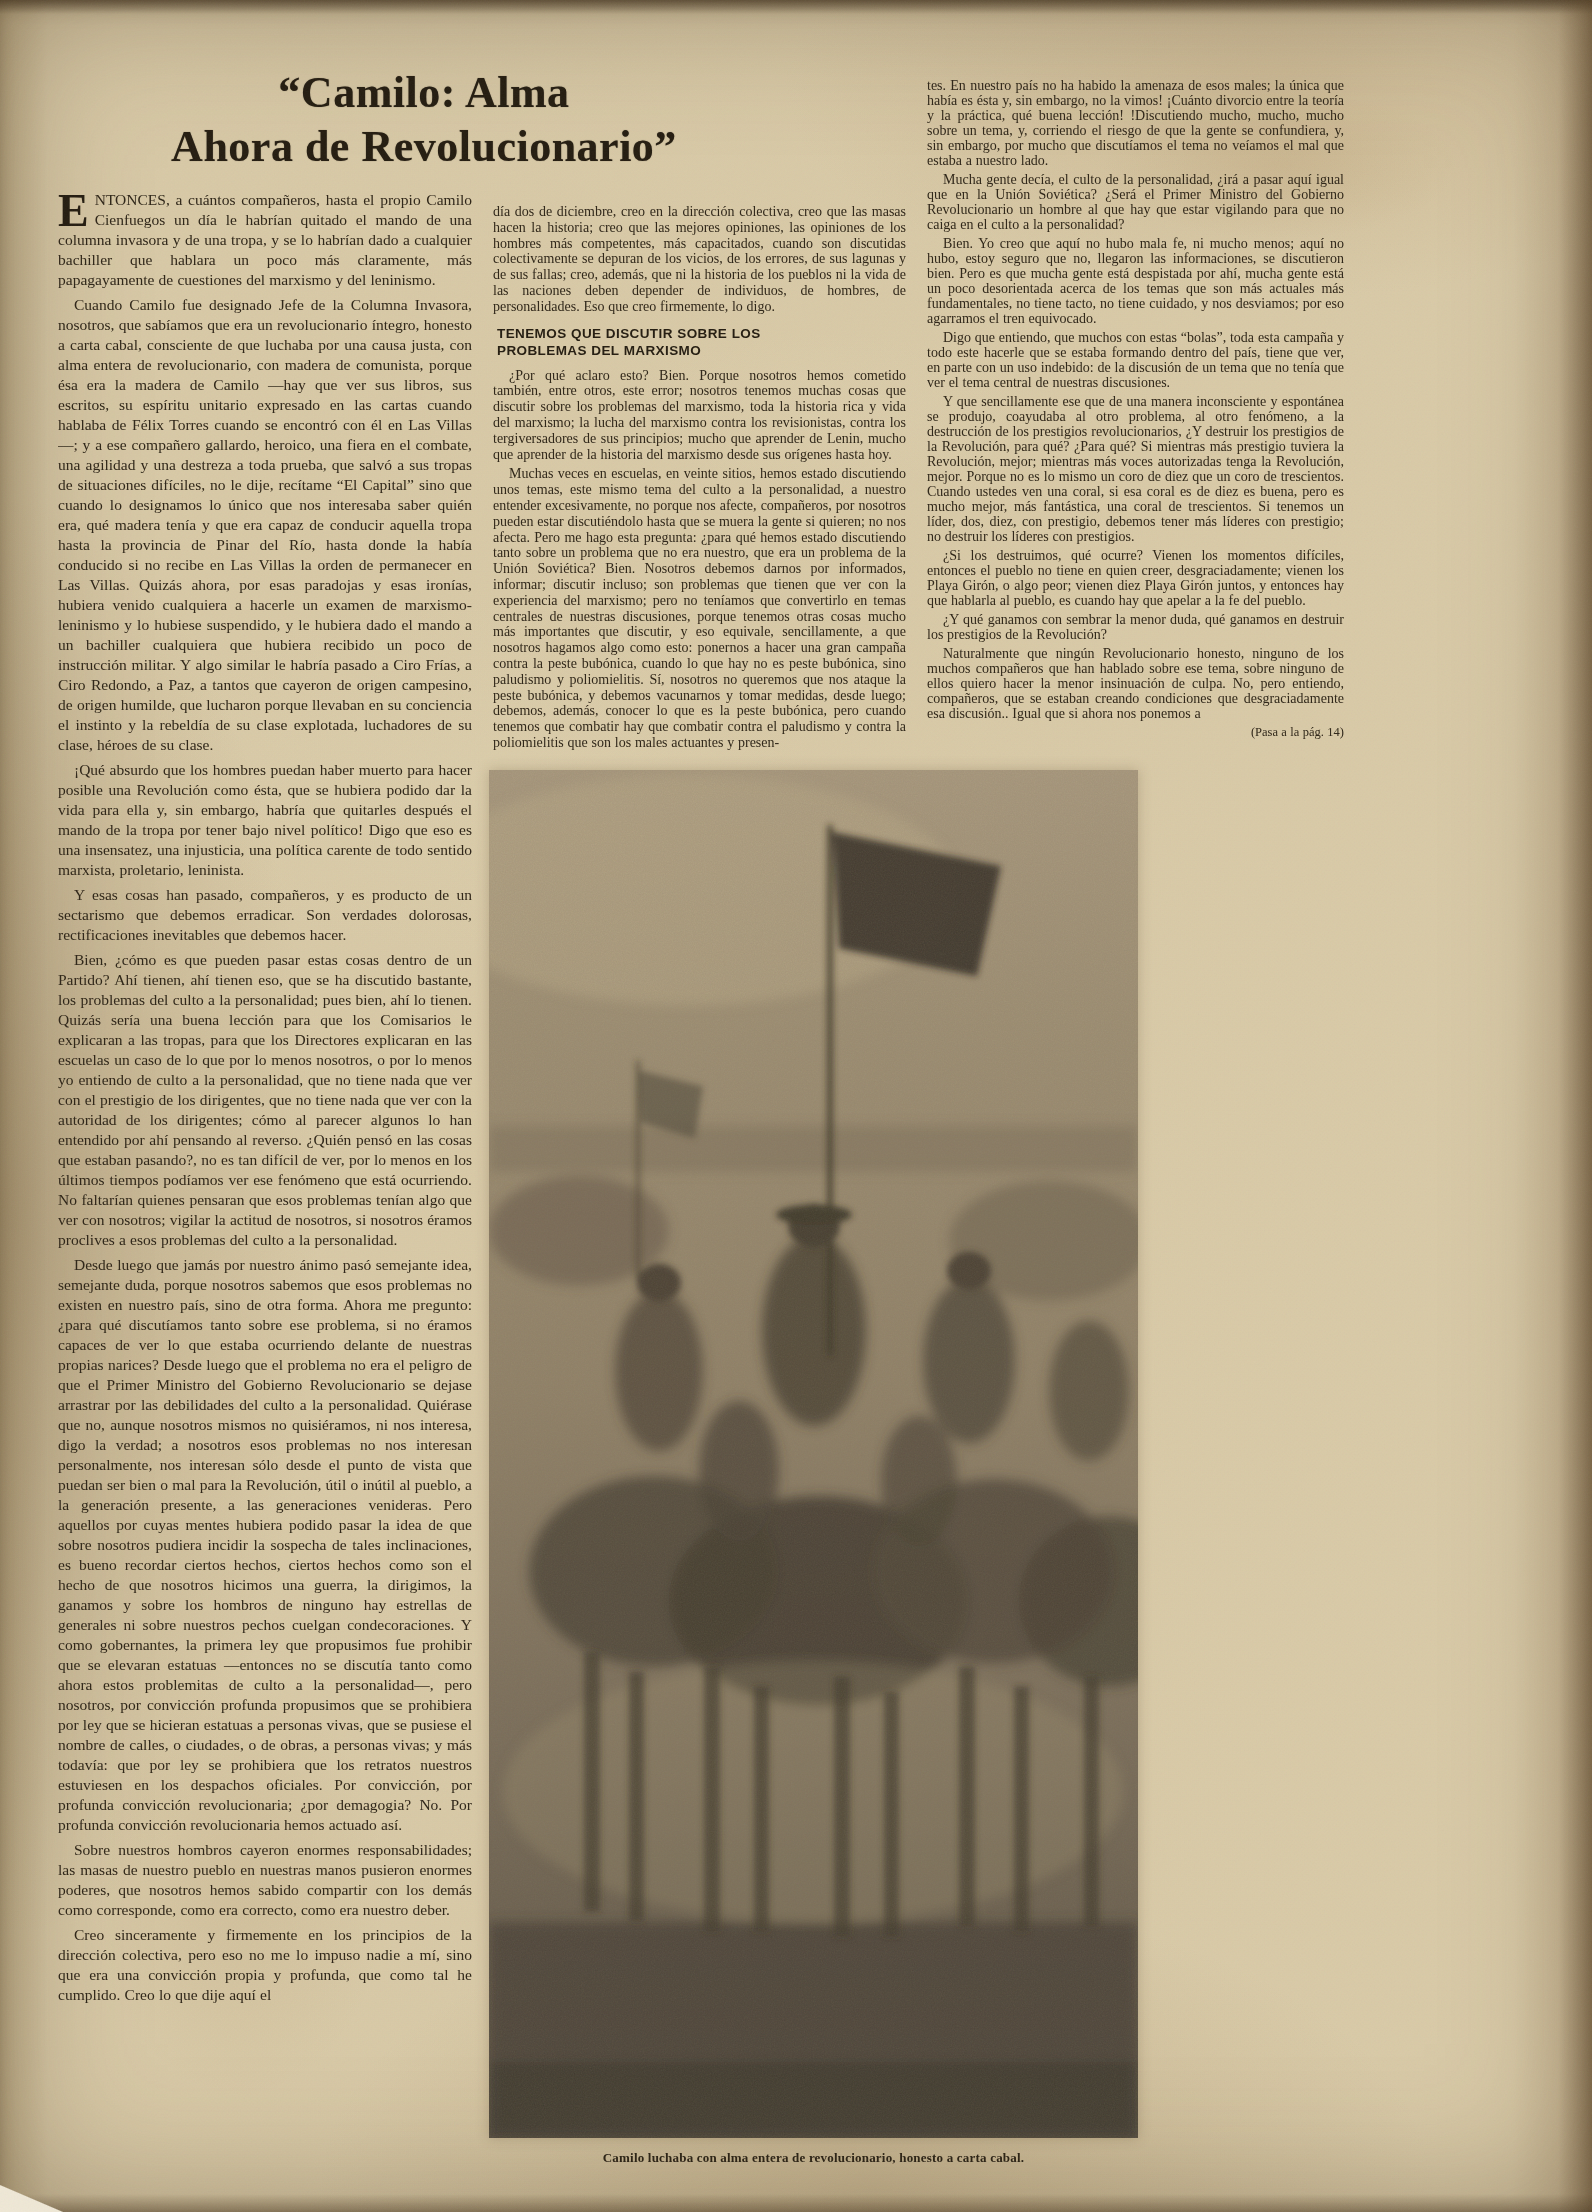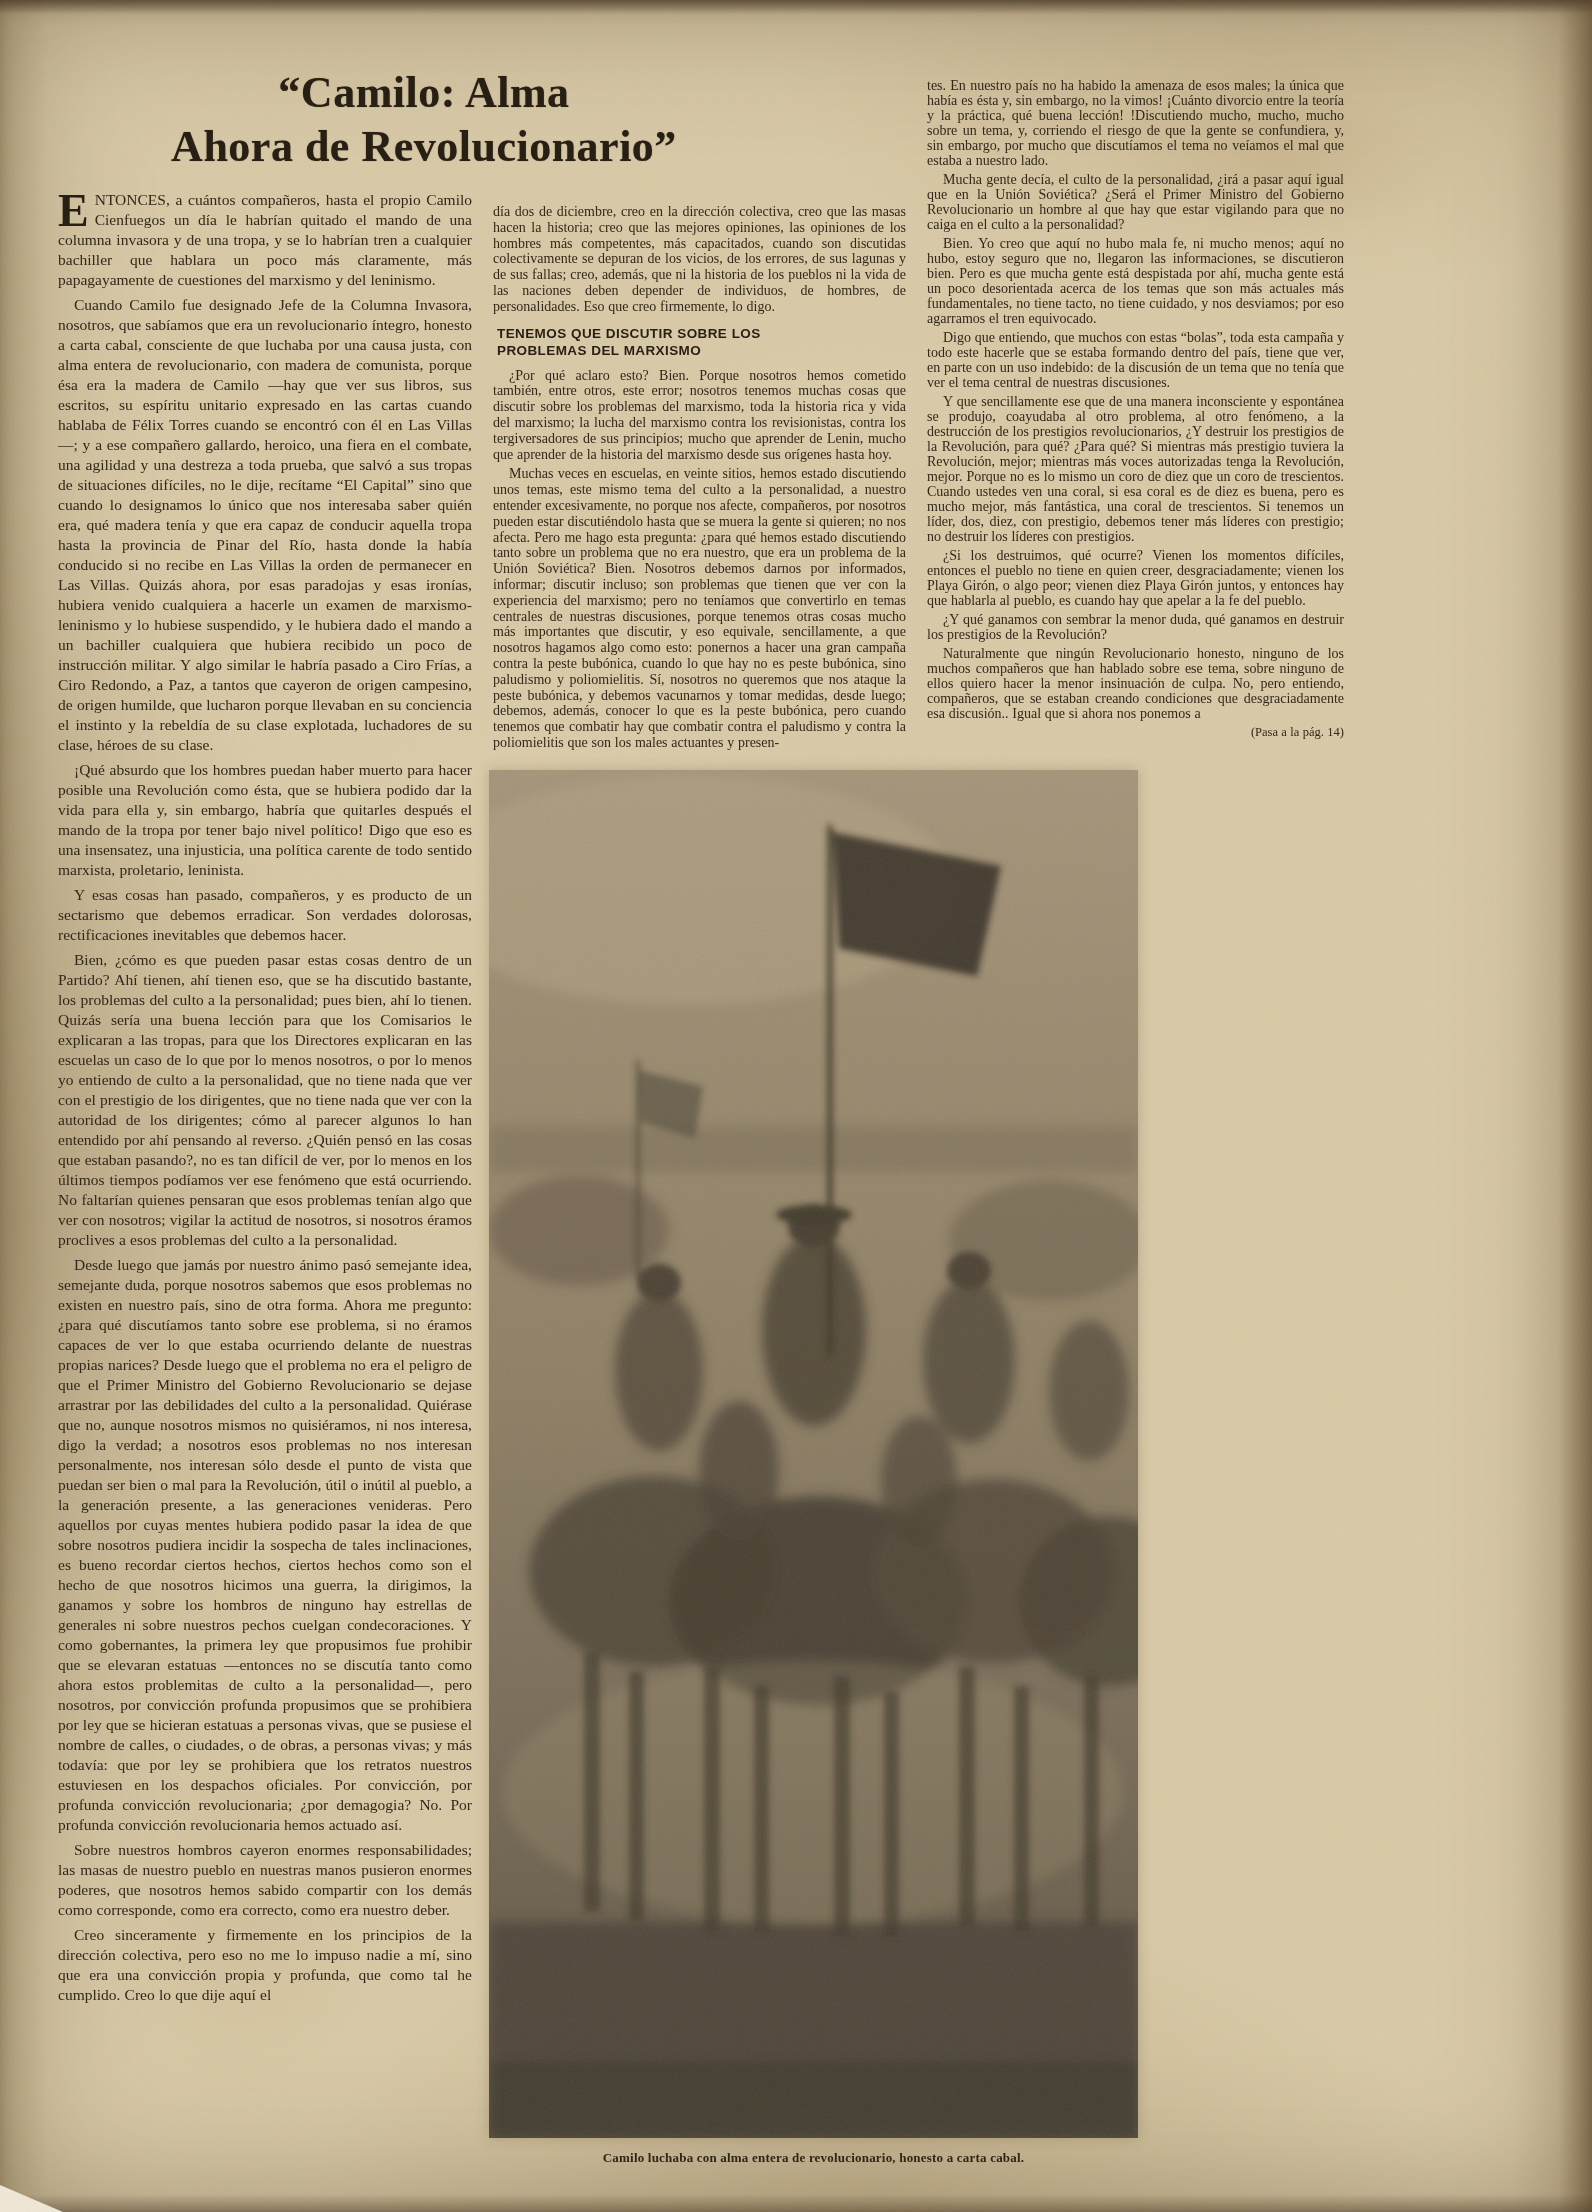--- a/index.html
+++ b/index.html
@@ -88,21 +88,21 @@
   <div class="stain s2"></div>
   <div class="stain s3"></div>
 
   <div class="article-title">
     <div>“Camilo: Alma</div>
     <div>Ahora de Revolucionario”</div>
   </div>
 
   <div class="col col-1">
     <p class="para noindent">
-      <span class="dropcap">E</span><span>NTONCES, a cuántos compañeros, hasta el propio Camilo Cienfuegos un día le habrían quitado el mando de una columna invasora y de una tropa, y se lo habrían tren a cualquier bachiller que hablara un poco más claramente, más papagayamente de cuestiones del marxismo y del leninismo.</span>
+      <span class="dropcap">E</span><span>NTONCES, a cuántos compañeros, hasta el propio Camilo Cienfuegos un día le habrían quitado el mando de una columna invasora y de una tropa, y se lo habrían dado a cualquier bachiller que hablara un poco más claramente, más papagayamente de cuestiones del marxismo y del leninismo.</span>
     </p>
     <div>
         <p class="para">Cuando Camilo fue designado Jefe de la Columna Invasora, nosotros, que sabíamos que era un revolucionario íntegro, honesto a carta cabal, consciente de que luchaba por una causa justa, con alma entera de revolucionario, con madera de comunista, porque ésa era la madera de Camilo —hay que ver sus libros, sus escritos, su espíritu unitario expresado en las cartas cuando hablaba de Félix Torres cuando se encontró con él en Las Villas—; y a ese compañero gallardo, heroico, una fiera en el combate, una agilidad y una destreza a toda prueba, que salvó a sus tropas de situaciones difíciles, no le dije, recítame “El Capital” sino que cuando lo designamos lo único que nos interesaba saber quién era, qué madera tenía y que era capaz de conducir aquella tropa hasta la provincia de Pinar del Río, hasta donde la había conducido si no recibe en Las Villas la orden de permanecer en Las Villas. Quizás ahora, por esas paradojas y esas ironías, hubiera venido cualquiera a hacerle un examen de marxismo-leninismo y lo hubiese suspendido, y le hubiera dado el mando a un bachiller cualquiera que hubiera recibido un poco de instrucción militar. Y algo similar le habría pasado a Ciro Frías, a Ciro Redondo, a Paz, a tantos que cayeron de origen campesino, de origen humilde, que lucharon porque llevaban en su conciencia el instinto y la rebeldía de su clase explotada, luchadores de su clase, héroes de su clase.</p>
         <p class="para">¡Qué absurdo que los hombres puedan haber muerto para hacer posible una Revolución como ésta, que se hubiera podido dar la vida para ella y, sin embargo, habría que quitarles después el mando de la tropa por tener bajo nivel político! Digo que eso es una insensatez, una injusticia, una política carente de todo sentido marxista, proletario, leninista.</p>
         <p class="para">Y esas cosas han pasado, compañeros, y es producto de un sectarismo que debemos erradicar. Son verdades dolorosas, rectificaciones inevitables que debemos hacer.</p>
         <p class="para">Bien, ¿cómo es que pueden pasar estas cosas dentro de un Partido? Ahí tienen, ahí tienen eso, que se ha discutido bastante, los problemas del culto a la personalidad; pues bien, ahí lo tienen. Quizás sería una buena lección para que los Comisarios le explicaran a las tropas, para que los Directores explicaran en las escuelas un caso de lo que por lo menos nosotros, o por lo menos yo entiendo de culto a la personalidad, que no tiene nada que ver con el prestigio de los dirigentes, que no tiene nada que ver con la autoridad de los dirigentes; cómo al parecer algunos lo han entendido por ahí pensando al reverso. ¿Quién pensó en las cosas que estaban pasando?, no es tan difícil de ver, por lo menos en los últimos tiempos podíamos ver ese fenómeno que está ocurriendo. No faltarían quienes pensaran que esos problemas tenían algo que ver con nosotros; vigilar la actitud de nosotros, si nosotros éramos proclives a esos problemas del culto a la personalidad.</p>
         <p class="para">Desde luego que jamás por nuestro ánimo pasó semejante idea, semejante duda, porque nosotros sabemos que esos problemas no existen en nuestro país, sino de otra forma. Ahora me pregunto: ¿para qué discutíamos tanto sobre ese problema, si no éramos capaces de ver lo que estaba ocurriendo delante de nuestras propias narices? Desde luego que el problema no era el peligro de que el Primer Ministro del Gobierno Revolucionario se dejase arrastrar por las debilidades del culto a la personalidad. Quiérase que no, aunque nosotros mismos no quisiéramos, ni nos interesa, digo la verdad; a nosotros esos problemas no nos interesan personalmente, nos interesan sólo desde el punto de vista que puedan ser bien o mal para la Revolución, útil o inútil al pueblo, a la generación presente, a las generaciones venideras. Pero aquellos por cuyas mentes hubiera podido pasar la idea de que sobre nosotros pudiera incidir la sospecha de tales inclinaciones, es bueno recordar ciertos hechos, ciertos hechos como son el hecho de que nosotros hicimos una guerra, la dirigimos, la ganamos y sobre los hombros de ninguno hay estrellas de generales ni sobre nuestros pechos cuelgan condecoraciones. Y como gobernantes, la primera ley que propusimos fue prohibir que se elevaran estatuas —entonces no se discutía tanto como ahora estos problemitas de culto a la personalidad—, pero nosotros, por convicción profunda propusimos que se prohibiera por ley que se hicieran estatuas a personas vivas, que se pusiese el nombre de calles, o ciudades, o de obras, a personas vivas; y más todavía: que por ley se prohibiera que los retratos nuestros estuviesen en los despachos oficiales. Por convicción, por profunda convicción revolucionaria; ¿por demagogia? No. Por profunda convicción revolucionaria hemos actuado así.</p>
         <p class="para">Sobre nuestros hombros cayeron enormes responsabilidades; las masas de nuestro pueblo en nuestras manos pusieron enormes poderes, que nosotros hemos sabido compartir con los demás como corresponde, como era correcto, como era nuestro deber.</p>
         <p class="para">Creo sinceramente y firmemente en los principios de la dirección colectiva, pero eso no me lo impuso nadie a mí, sino que era una convicción propia y profunda, que como tal he cumplido. Creo lo que dije aquí el</p>
       </div>

